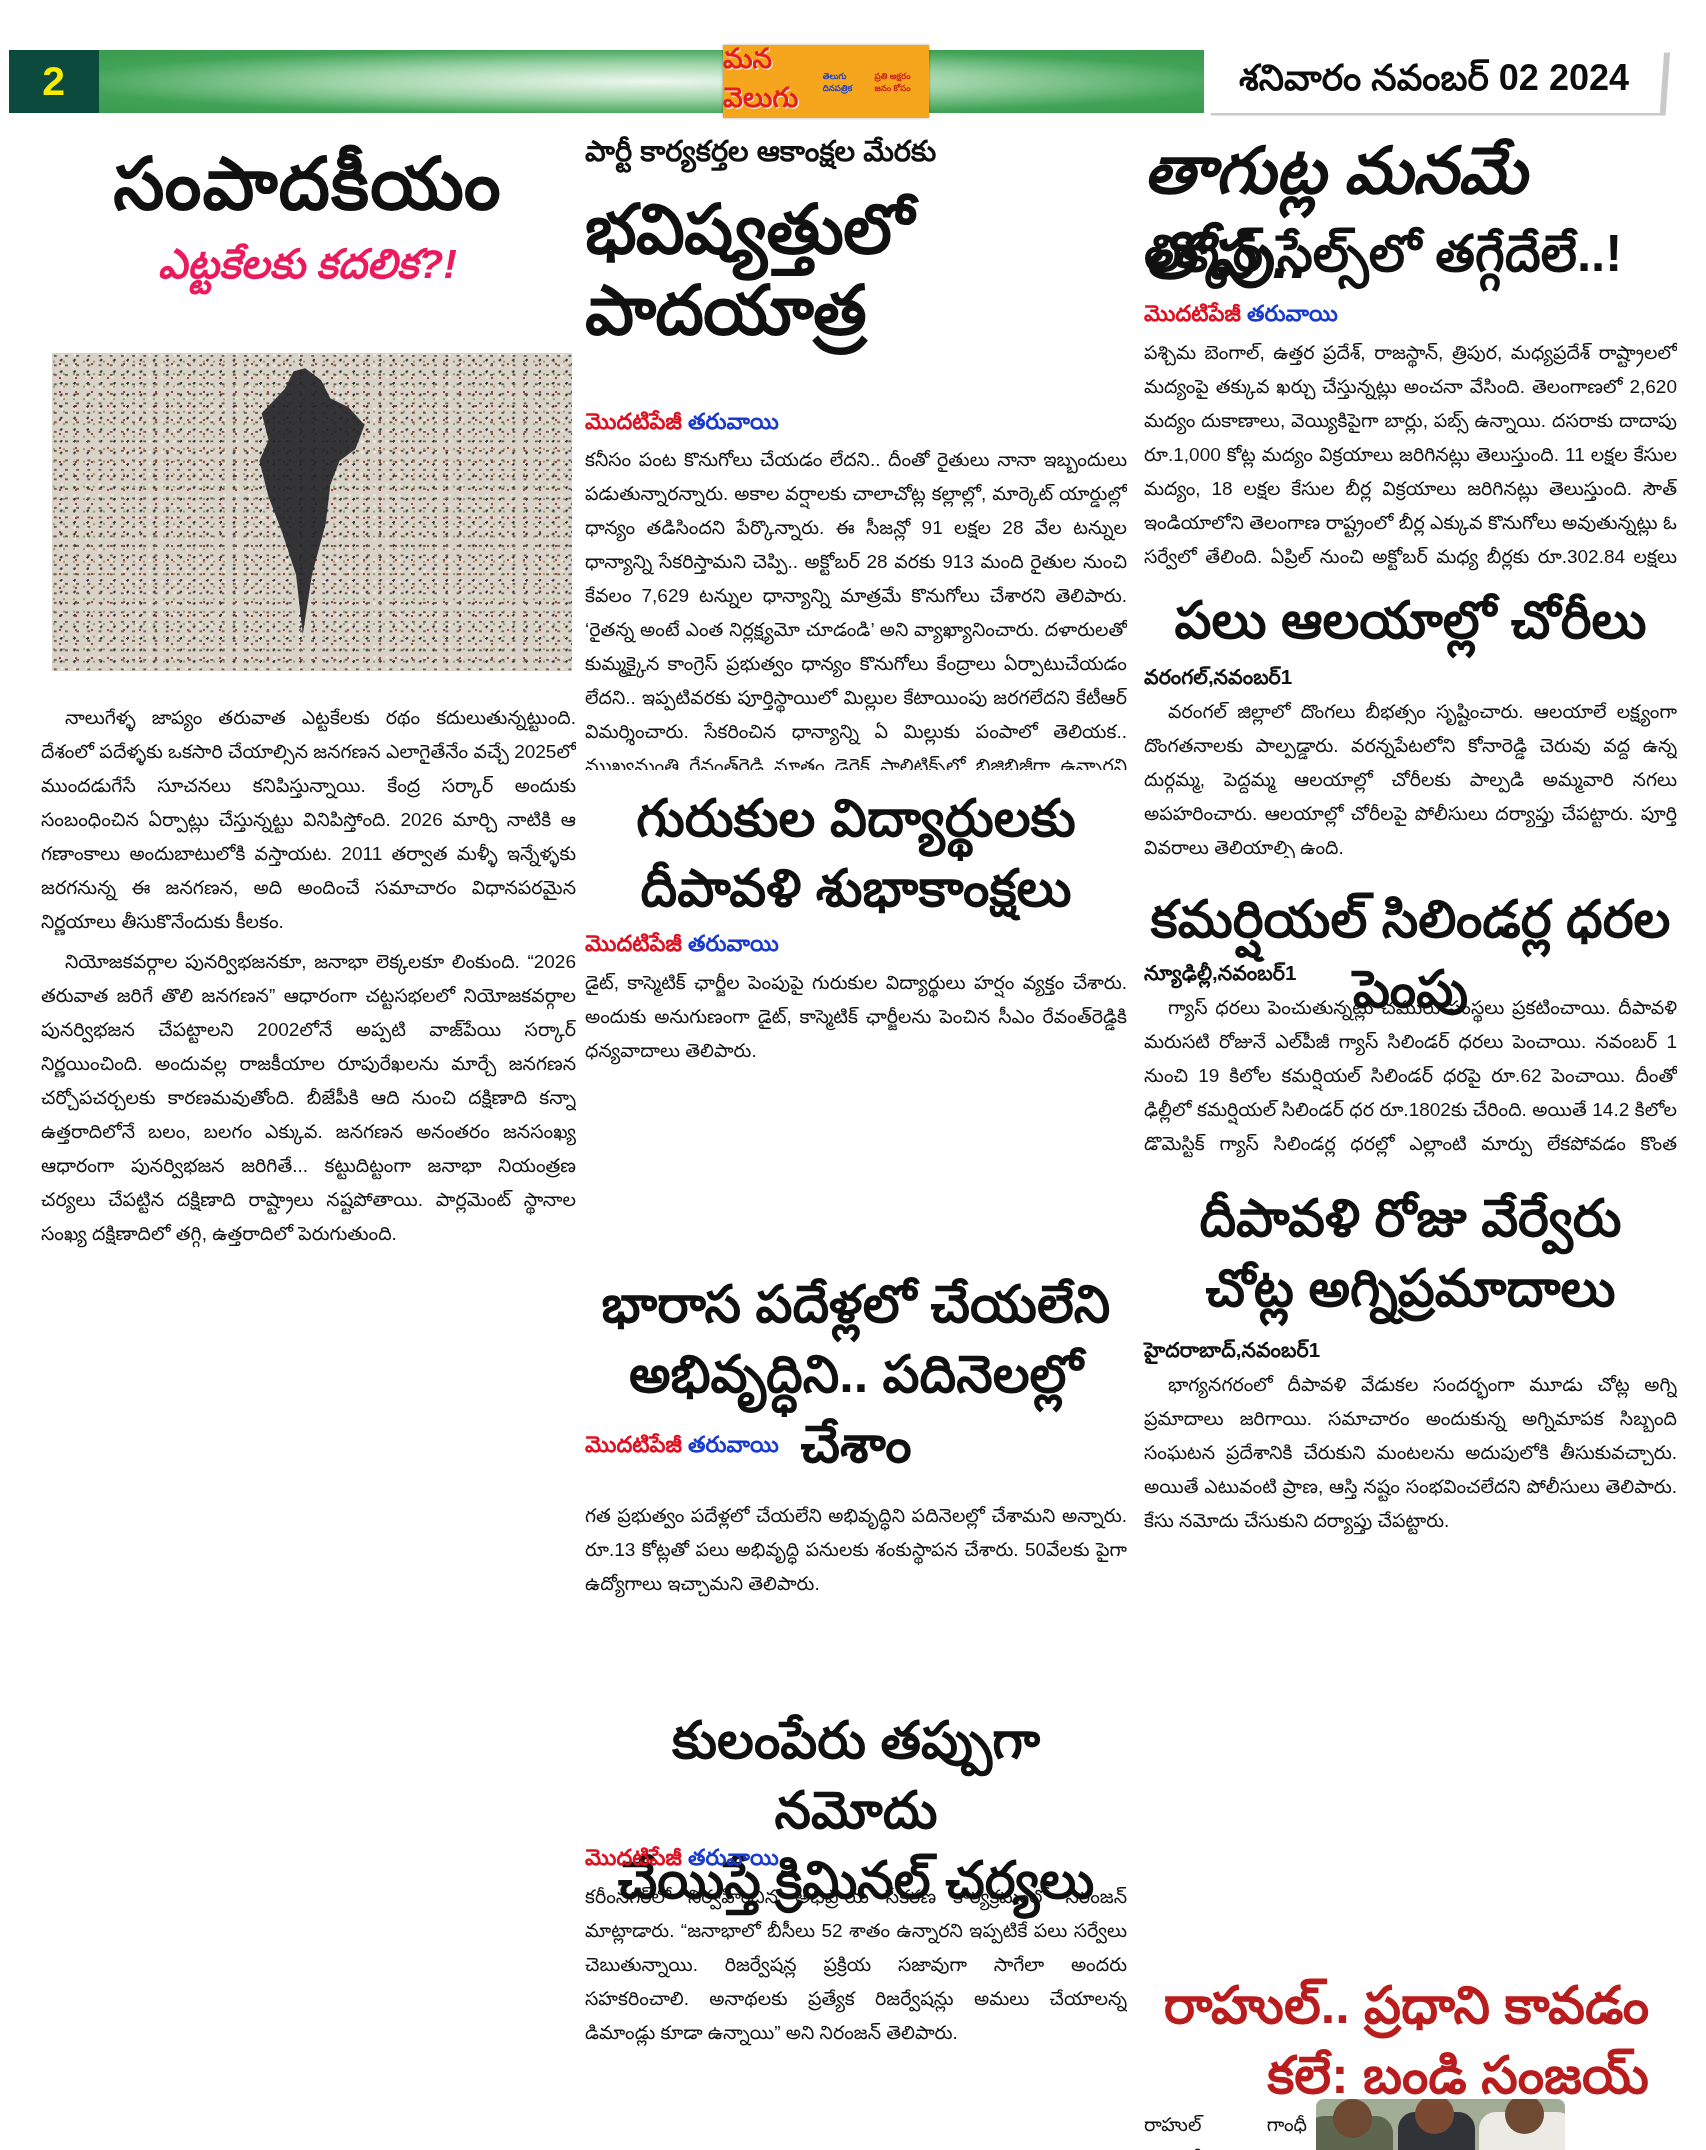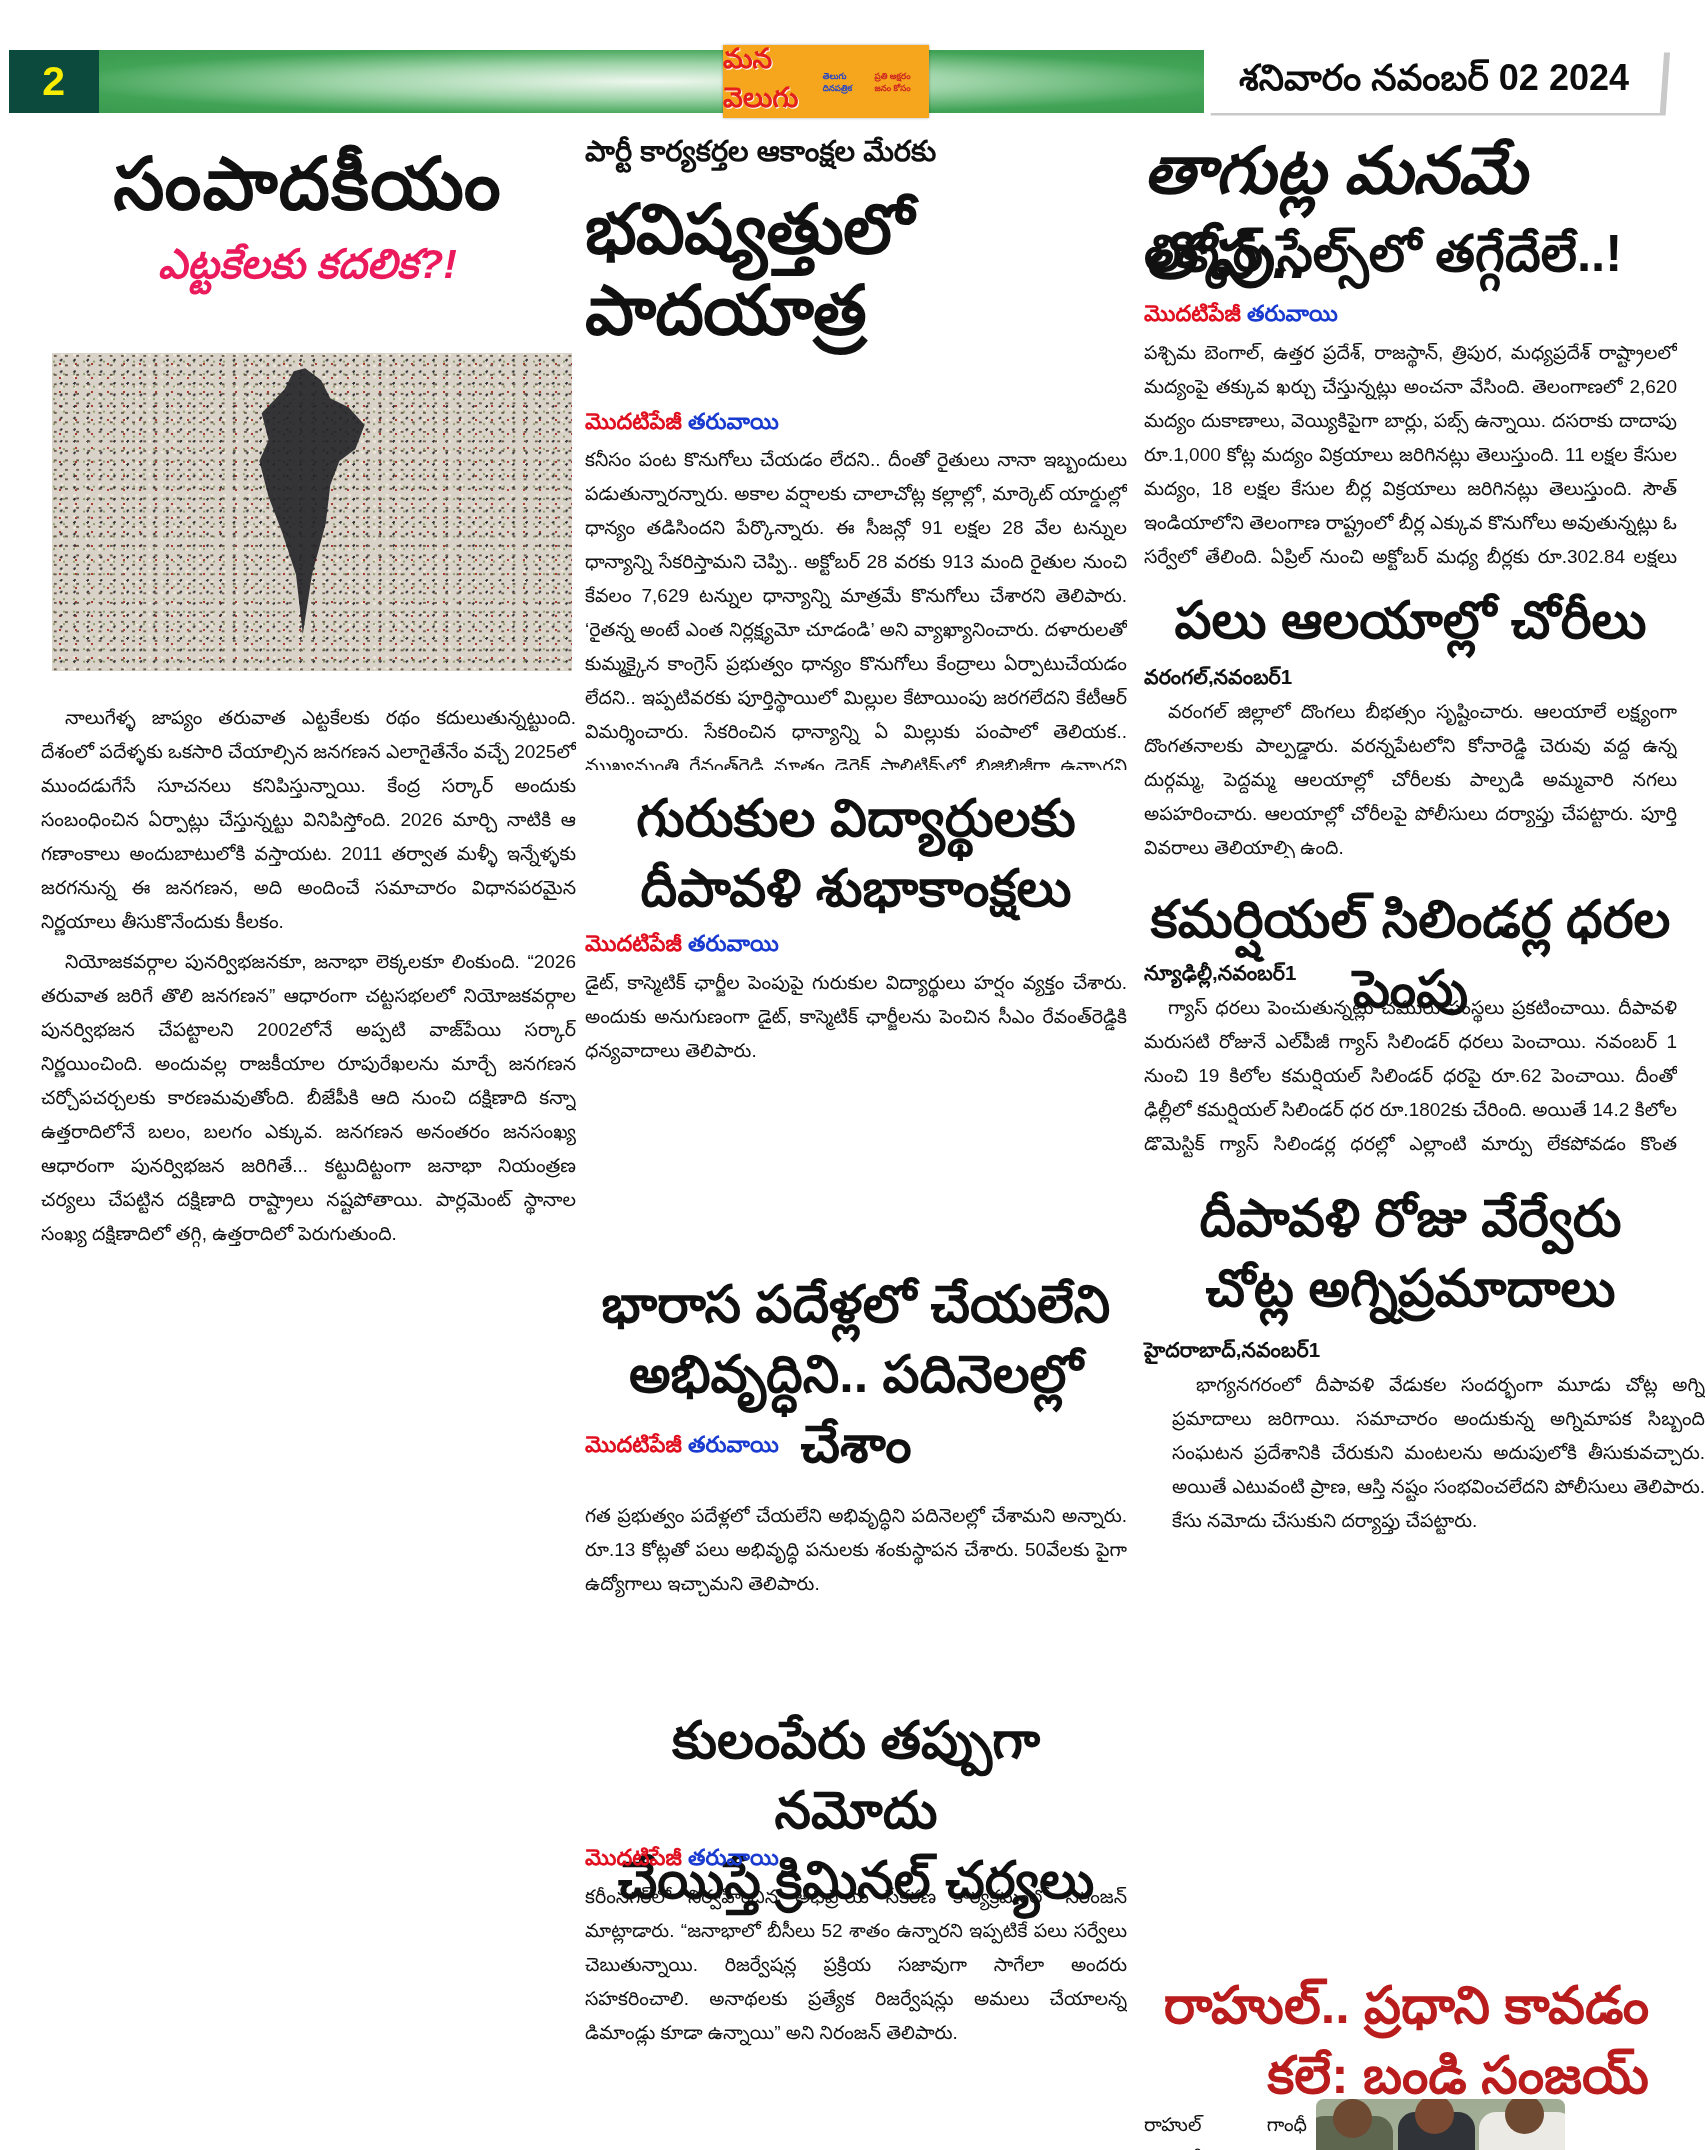--- a/index.html
+++ b/index.html
@@ -153,21 +153,21 @@
   <div class="abs dateline" style="left:1144px;top:961px;">న్యూఢిల్లీ,నవంబర్1</div>
   <div class="abs bodytext" style="left:1144px;top:991px;width:533px;height:172px;overflow:hidden;">
     <p>గ్యాస్ ధరలు పెంచుతున్నట్లు చమురు సంస్థలు ప్రకటించాయి. దీపావళి మరుసటి రోజునే ఎల్‌పీజీ గ్యాస్ సిలిండర్ ధరలు పెంచాయి. నవంబర్ 1 నుంచి 19 కిలోల కమర్షియల్ సిలిండర్ ధరపై రూ.62 పెంచాయి. దీంతో ఢిల్లీలో కమర్షియల్ సిలిండర్ ధర రూ.1802కు చేరింది. అయితే 14.2 కిలోల డొమెస్టిక్ గ్యాస్ సిలిండర్ల ధరల్లో ఎల్లాంటి మార్పు లేకపోవడం కొంత ఊరటనిచ్చింది.</p>
   </div>
 
   <div class="abs headline-lg" style="left:1144px;top:1183px;width:533px;">
     <div>దీపావళి రోజు వేర్వేరు</div>
     <div>చోట్ల అగ్నిప్రమాదాలు</div>
   </div>
   <div class="abs dateline" style="left:1144px;top:1338px;">హైదరాబాద్,నవంబర్1</div>
-  <div class="abs bodytext" style="left:1144px;top:1368px;width:533px;height:551px;overflow:hidden;margin-left:28px;">
+  <div class="abs bodytext" style="left:1144px;top:1368px;width:533px;height:551px;overflow:hidden;">
     <p>భాగ్యనగరంలో దీపావళి వేడుకల సందర్భంగా మూడు చోట్ల అగ్ని ప్రమాదాలు జరిగాయి. సమాచారం అందుకున్న అగ్నిమాపక సిబ్బంది సంఘటన ప్రదేశానికి చేరుకుని మంటలను అదుపులోకి తీసుకువచ్చారు. అయితే ఎటువంటి ప్రాణ, ఆస్తి నష్టం సంభవించలేదని పోలీసులు తెలిపారు. కేసు నమోదు చేసుకుని దర్యాప్తు చేపట్టారు.</p>
   </div>
 
   <div class="abs headline-lg" style="left:1116px;top:1970px;width:533px;color:#b91c1c;text-align:right;">
     <div>రాహుల్.. ప్రధాని కావడం</div>
     <div>కలే: బండి సంజయ్</div>
   </div>
   <div class="abs bodytext" style="left:1144px;top:2108px;width:163px;height:284px;overflow:hidden;">
     <p style="text-indent:0;">రాహుల్ గాంధీ ఎప్పటికీ ప్రధాని కాలేరని బండి సంజయ్ అన్నారు.</p>
   </div>

